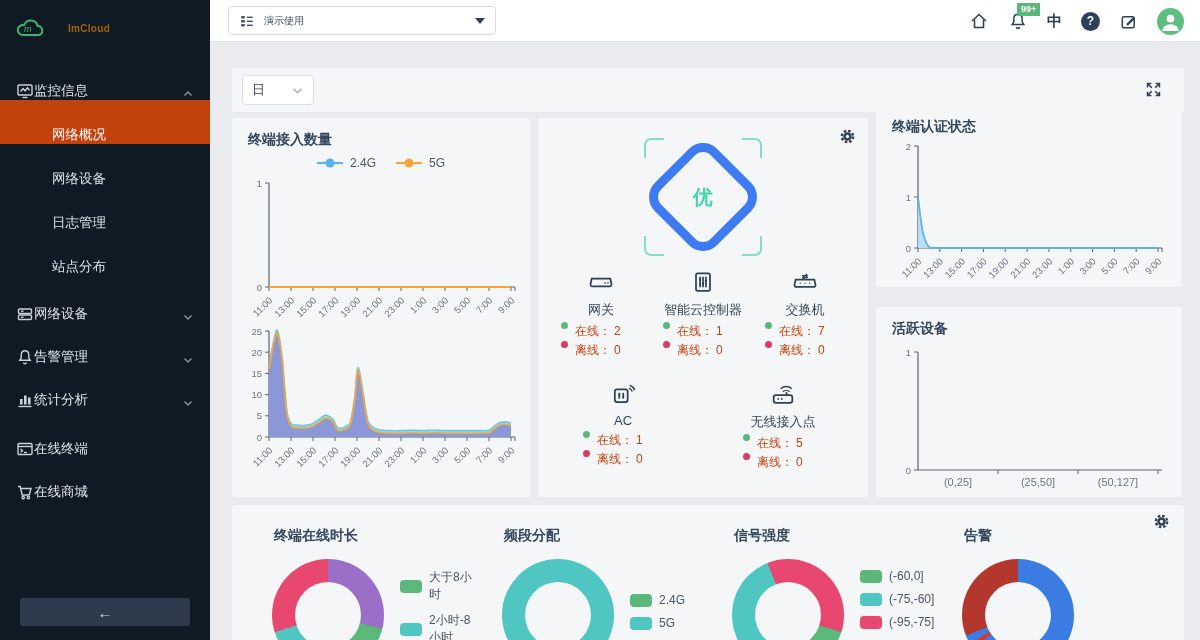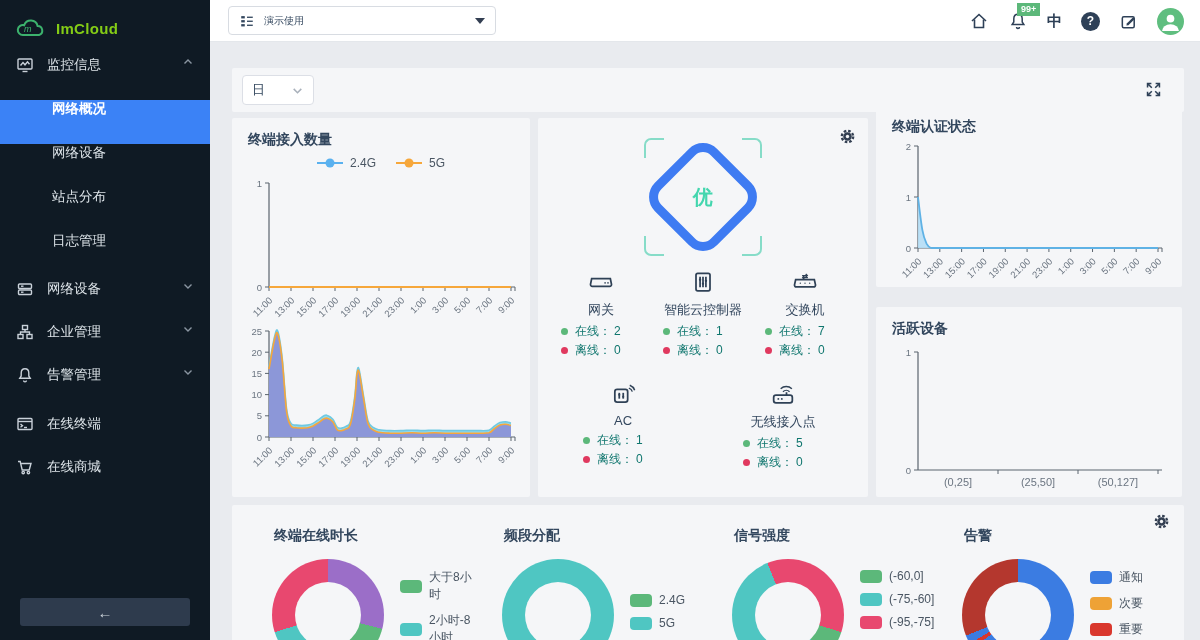--- a/index.html
+++ b/index.html
@@ -2,25 +2,25 @@
 <html><head>
 <meta charset="utf-8">
 <style>
   * { margin:0; padding:0; box-sizing:border-box; }
   body { font-family:"Liberation Sans", sans-serif; background:#dfe2e6; }
   .app { width:1200px; height:640px; position:relative; overflow:hidden; background:#e9ebef; }
 
   
   .sidebar { position:absolute; left:0; top:0; width:210px; height:640px; background:#0f1a24; z-index:5; }
   .logo { height:56px; display:flex; align-items:center; padding-left:14px; gap:8px; }
-  .logo-text { color:#84cc16; font-size:15px; font-weight:bold; letter-spacing:.3px; }
-  .srow { height:44px; display:flex; align-items:flex-start; padding:0 16px; color:#dde4e9; font-size:13.5px; gap:13px; cursor:pointer; }
+  .logo-text { color:#a16207; font-size:10px; font-weight:bold; letter-spacing:.3px;margin-left:12px; }
+  .srow { height:44px; display:flex; align-items:flex-end; padding:0 16px; color:#dde4e9; font-size:13.5px; cursor:pointer; }
   .srow .chev { margin-left:auto; }
   .ssub .srow { padding-left:52px; height:44px; }
-  .srow.active { background:#3b82f6; color:#fff;font-weight:bold; }
+  .srow.active { background:#c2410c; color:#fff; }
   .snav-gap { height:6px; }
   .collapse-btn { position:absolute; bottom:14px; left:20px; width:170px; height:28px; background:#2e3b4d; border-radius:3px; color:#cfd6dd; display:flex; align-items:center; justify-content:center; font-size:15px; cursor:pointer; }
 
   
   .topbar { position:absolute; left:210px; top:0; width:990px; height:42px; background:#ffffff; border-bottom:1px solid #e4e7eb; z-index:4; }
   .orgsel { position:absolute; left:18px; top:6px; width:268px; height:29px; border:1px solid #d8dce2; border-radius:4px; background:#fff; display:flex; align-items:center; padding:0 10px; gap:9px; cursor:pointer; }
   .orgsel .lbl { font-size:10px; color:#33475e; flex:1; }
   .caret { width:0; height:0; border-left:5px solid transparent; border-right:5px solid transparent; border-top:6px solid #333f52; }
   .top-icons { position:absolute; right:16px; top:0; height:42px; display:flex; align-items:center; gap:19px; }
   .tic { position:relative; cursor:pointer; display:flex; align-items:center; }
@@ -60,21 +60,21 @@
   .vf .tr { right:0; top:0; border-left:none; border-bottom:none; border-top-right-radius:7px; }
   .vf .bl { left:0; bottom:0; border-right:none; border-top:none; border-bottom-left-radius:7px; }
   .vf .br { right:0; bottom:0; border-left:none; border-top:none; border-bottom-right-radius:7px; }
   .diamond { position:absolute; top:35px; left:50%; width:88px; height:88px; margin-left:-44px; border:9px solid #3e7bf2; border-radius:20px; transform:rotate(45deg); display:flex; align-items:center; justify-content:center; background:transparent; }
   .grade { transform:rotate(-45deg); font-size:20px; color:#43d6ae; font-weight:bold; }
   .devrow { position:absolute; left:0; right:0; display:flex; }
   .devrow1 { top:150px; justify-content:space-between; padding:0 12px; }
   .devrow2 { top:262px; justify-content:center; gap:56px; }
   .device { display:flex; flex-direction:column; align-items:center; width:104px; }
   .dev-name { font-size:13px; color:#33475e; margin:5px 0 3px; white-space:nowrap; }
-  .dev-stat { font-size:12px; color:#0f766e; line-height:19px; display:flex; align-items:center; width:80px; }
+  .dev-stat { font-size:12px; color:#c2410c; line-height:19px; display:flex; width:80px; }
   .dot { width:7px; height:7px; border-radius:50%; margin-right:7px; flex:none; }
   .dot.g { background:#5cb87a; } .dot.r { background:#e0395f; }
   .dev-stat b { font-weight:normal; margin-left:3px; }
 
   
   .bsec { flex:1; position:relative; }
   .bsec .card-title { padding:8px 0 0 26px; }
   .donut-row { display:flex; align-items:flex-start; margin-top:14px; }
   .donut { width:112px; height:112px; border-radius:50%; position:relative; margin-left:24px; flex:none; }
   .donut .hole { position:absolute; inset:23px; background:#f5f6f8; border-radius:50%; }
@@ -108,57 +108,57 @@
           </svg>
       </div>
       <div class="ssub">
         <div class="srow active">
             <span>网络概况</span>
           </div>
         <div class="srow">
             <span>网络设备</span>
           </div>
         <div class="srow">
-            <span>站点分布</span>
+            <span>日志管理</span>
           </div>
         <div class="srow">
-            <span>日志管理</span>
+            <span>站点分布</span>
           </div>
       </div>
       <div style="height:4px"></div>
       <div class="srow" style="height:43px">
         <svg width="18" height="18" viewBox="0 0 18 18" fill="none" stroke="#c9d1d9" stroke-width="1.4">
           <rect x="2.5" y="4" width="13" height="4.5" rx="1"></rect>
             <rect x="2.5" y="10" width="13" height="4.5" rx="1"></rect>
           <line x1="5" y1="6.2" x2="7.5" y2="6.2"></line>
             <line x1="5" y1="12.2" x2="7.5" y2="12.2"></line>
         </svg>
         <span>网络设备</span>
         <svg class="chev" width="12" height="12" viewBox="0 0 12 12" fill="none" stroke="#8a95a1" stroke-width="1.4">
             <polyline points="2.5,4.5 6,8 9.5,4.5"></polyline>
           </svg>
       </div>
       <div class="srow" style="height:43px">
         <svg width="18" height="18" viewBox="0 0 18 18" fill="none" stroke="#c9d1d9" stroke-width="1.4">
-          <rect x="6.5" y="2.5" width="5" height="4"></rect>
-            <rect x="2" y="11.5" width="5" height="4"></rect>
-            <rect x="11" y="11.5" width="5" height="4"></rect>
-          <path d="M9 6.5 V9 M4.5 11.5 V9 H13.5 V11.5"></path>
-        </svg>
-        <span>企业管理</span>
+          <path d="M9 2.8 c-2.5 0-3.8 1.9-3.8 4.2 V10 l-1.4 2.2 h10.4 L12.8 10 V7 c0-2.3-1.3-4.2-3.8-4.2 z"></path>
+          <path d="M7.6 14.5 a1.4 1.4 0 0 0 2.8 0"></path>
+        </svg>
+        <span>告警管理</span>
         <svg class="chev" width="12" height="12" viewBox="0 0 12 12" fill="none" stroke="#8a95a1" stroke-width="1.4">
             <polyline points="2.5,4.5 6,8 9.5,4.5"></polyline>
           </svg>
       </div>
       <div class="srow" style="height:43px">
         <svg width="18" height="18" viewBox="0 0 18 18" fill="none" stroke="#c9d1d9" stroke-width="1.4">
-          <path d="M9 2.8 c-2.5 0-3.8 1.9-3.8 4.2 V10 l-1.4 2.2 h10.4 L12.8 10 V7 c0-2.3-1.3-4.2-3.8-4.2 z"></path>
-          <path d="M7.6 14.5 a1.4 1.4 0 0 0 2.8 0"></path>
-        </svg>
-        <span>告警管理</span>
+          <line x1="2.5" y1="15.5" x2="15.5" y2="15.5"></line>
+          <rect x="4" y="8" width="2.6" height="5.5" fill="#c9d1d9" stroke="none"></rect>
+            <rect x="8" y="4.5" width="2.6" height="9" fill="#c9d1d9" stroke="none"></rect>
+            <rect x="12" y="6.5" width="2.6" height="7" fill="#c9d1d9" stroke="none"></rect>
+        </svg>
+        <span>统计分析</span>
         <svg class="chev" width="12" height="12" viewBox="0 0 12 12" fill="none" stroke="#8a95a1" stroke-width="1.4">
             <polyline points="2.5,4.5 6,8 9.5,4.5"></polyline>
           </svg>
       </div>
       <div class="snav-gap"></div>
       <div class="srow" style="height:43px">
         <svg width="18" height="18" viewBox="0 0 18 18" fill="none" stroke="#c9d1d9" stroke-width="1.4">
           <rect x="2" y="3.5" width="14" height="11" rx="1"></rect>
             <line x1="2" y1="6.5" x2="16" y2="6.5"></line>
           <polyline points="4.5,9 6.5,10.7 4.5,12.3"></polyline>
@@ -603,32 +603,18 @@
             </div>
         </div>
       </div>
 
       <div class="bsec">
         <div class="card-title">告警</div>
         <div class="donut-row">
           <div class="donut" style="background: conic-gradient(rgb(59, 124, 226) 0%, rgb(59, 124, 226) 65%, rgb(217, 55, 45) 65%, rgb(217, 55, 45) 66.5%, rgb(59, 124, 226) 66.5%, rgb(59, 124, 226) 69%, rgb(180, 55, 46) 69%, rgb(180, 55, 46) 100%);">
               <div class="hole"></div>
             </div>
-          <div class="plegend">
-              <span class="lg-item">
-                <span class="chip" style="background: rgb(59, 124, 226);"></span>
-                <span>通知</span>
-              </span>
-              <span class="lg-item">
-                <span class="chip" style="background: rgb(238, 162, 54);"></span>
-                <span>次要</span>
-              </span>
-              <span class="lg-item">
-                <span class="chip" style="background: rgb(217, 55, 45);"></span>
-                <span>重要</span>
-              </span>
-            </div>
         </div>
       </div>
     </div>
 
   </div>
 </div>
 
 </body></html>

